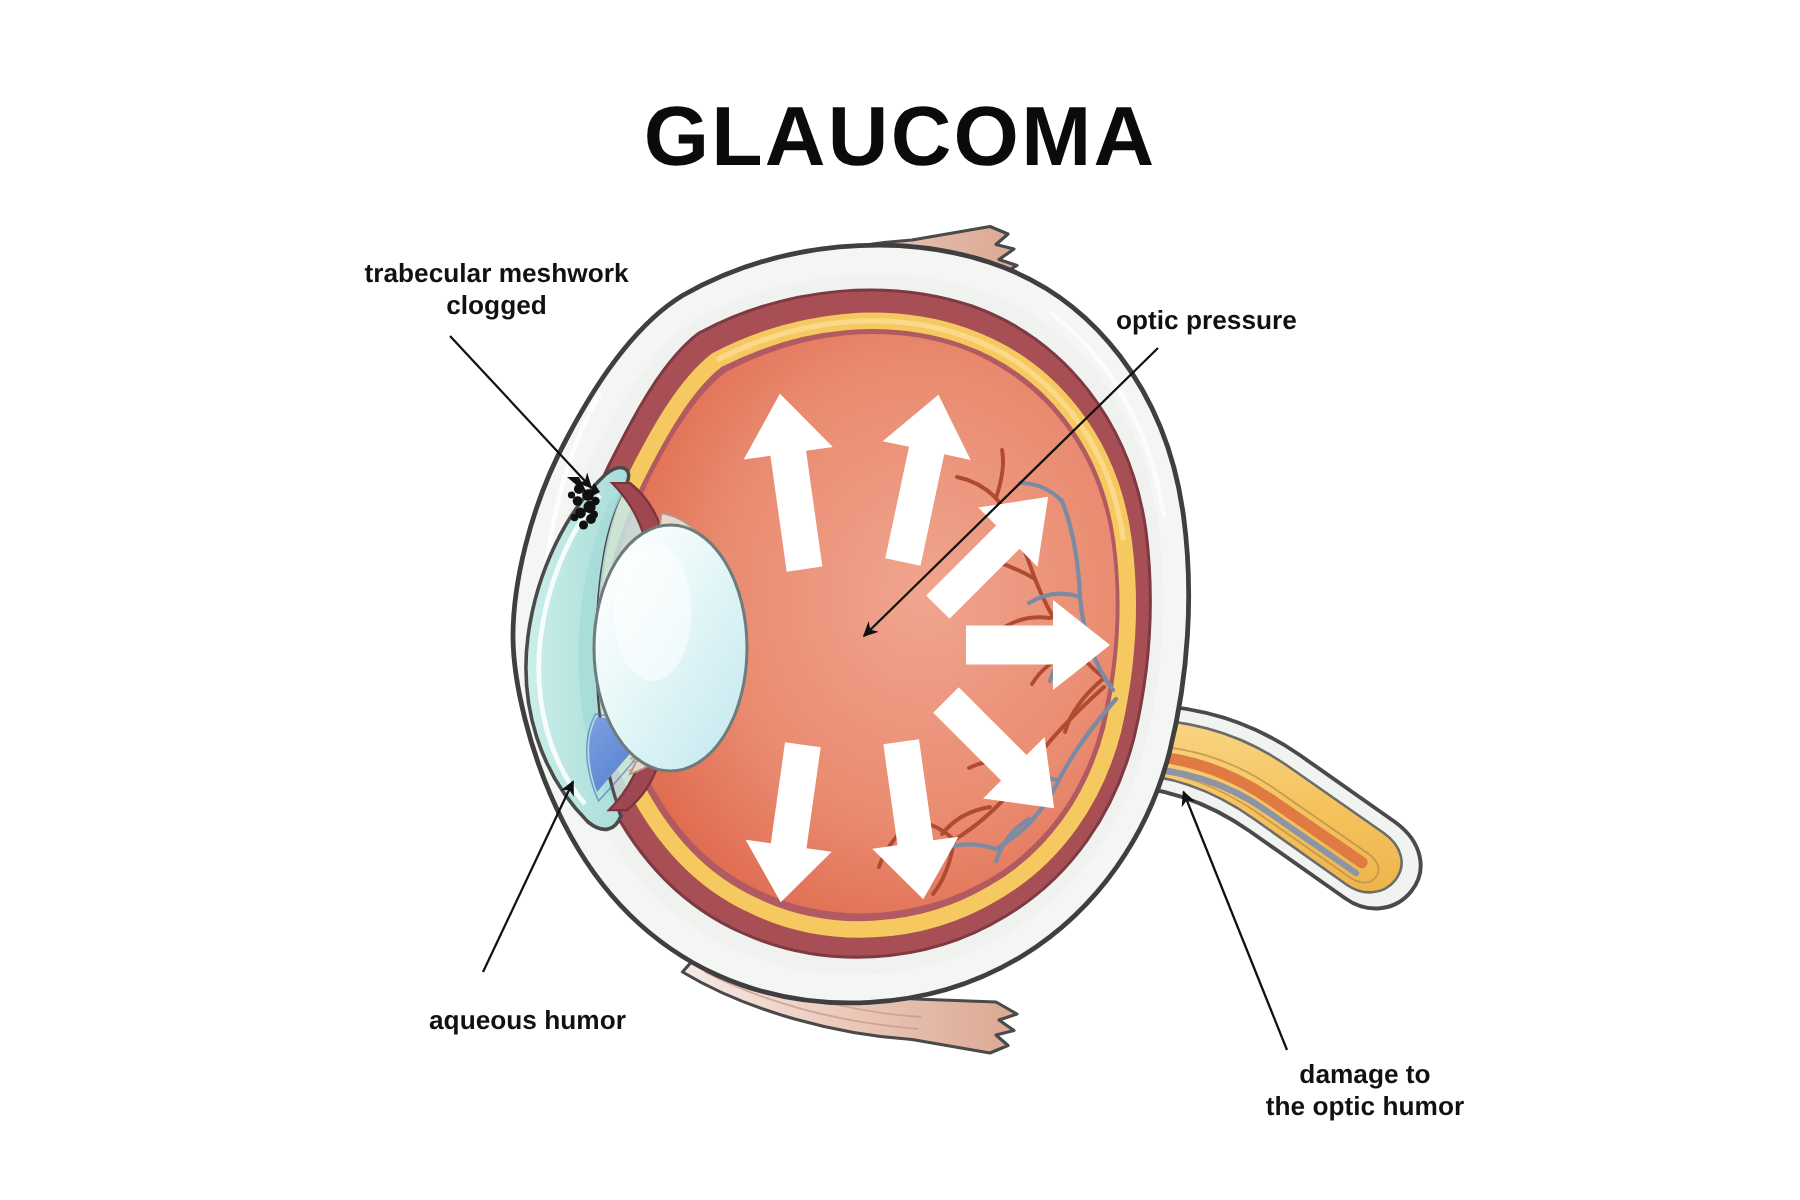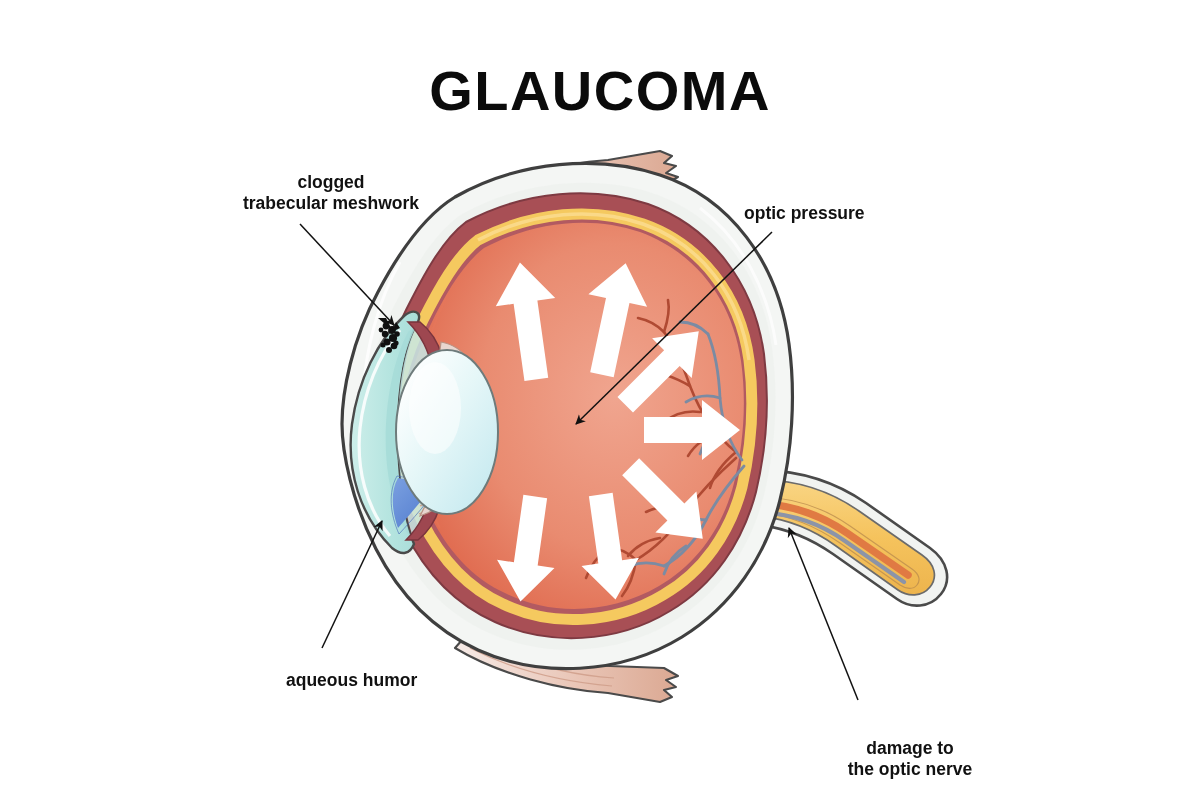--- a/index.html
+++ b/index.html
@@ -40,21 +40,21 @@
     font-size: 17.5px;
     line-height: 21px;
     color: #111111;
     white-space: nowrap;
     user-select: none;
   }
   .callout.center { text-align: center; }
   #label-clogged { left: 232px; top: 172px; width: 198px; text-align: center; }
   #label-high-pressure { left: 744px; top: 203px; }
   #label-aqueous { left: 266px; top: 670px; margin-left: 20px; }
-  #label-damage { left: 840px; top: 706px; width: 140px; text-align: center; margin-top: 32px; }
+  #label-damage { left: 840px; top: 706px; width: 140px; text-align: center; }
   svg { display: block; }
 </style>
 </head>
 <body>
 
 <div id="diagram-root">
 
   <div class="title">GLAUCOMA</div>
 
   <svg width="1200" height="800" viewBox="0 0 1200 800" xmlns="http://www.w3.org/2000/svg">
@@ -318,26 +318,26 @@
 
     <g stroke="#111111" stroke-width="1.5" fill="none">
       <line x1="300" y1="224" x2="394" y2="325" marker-end="url(#leaderArrow)"></line>
       <line x1="772" y1="232" x2="576" y2="424" marker-end="url(#leaderArrow)"></line>
       <line x1="322" y1="648" x2="382" y2="521" marker-end="url(#leaderArrow)"></line>
       <line x1="858" y1="700" x2="789" y2="528" marker-end="url(#leaderArrow)"></line>
     </g>
   </svg>
 
   <div class="callout center" id="label-clogged">
+    <div>trabecular meshwork</div>
     <div>clogged</div>
-    <div>trabecular meshwork</div>
   </div>
 
   <div class="callout" id="label-high-pressure">optic pressure</div>
 
   <div class="callout" id="label-aqueous">aqueous humor</div>
 
   <div class="callout center" id="label-damage">
     <div>damage to</div>
-    <div>the optic nerve</div>
+    <div>the optic humor</div>
   </div>
 
 </div>
 
 </body></html>

